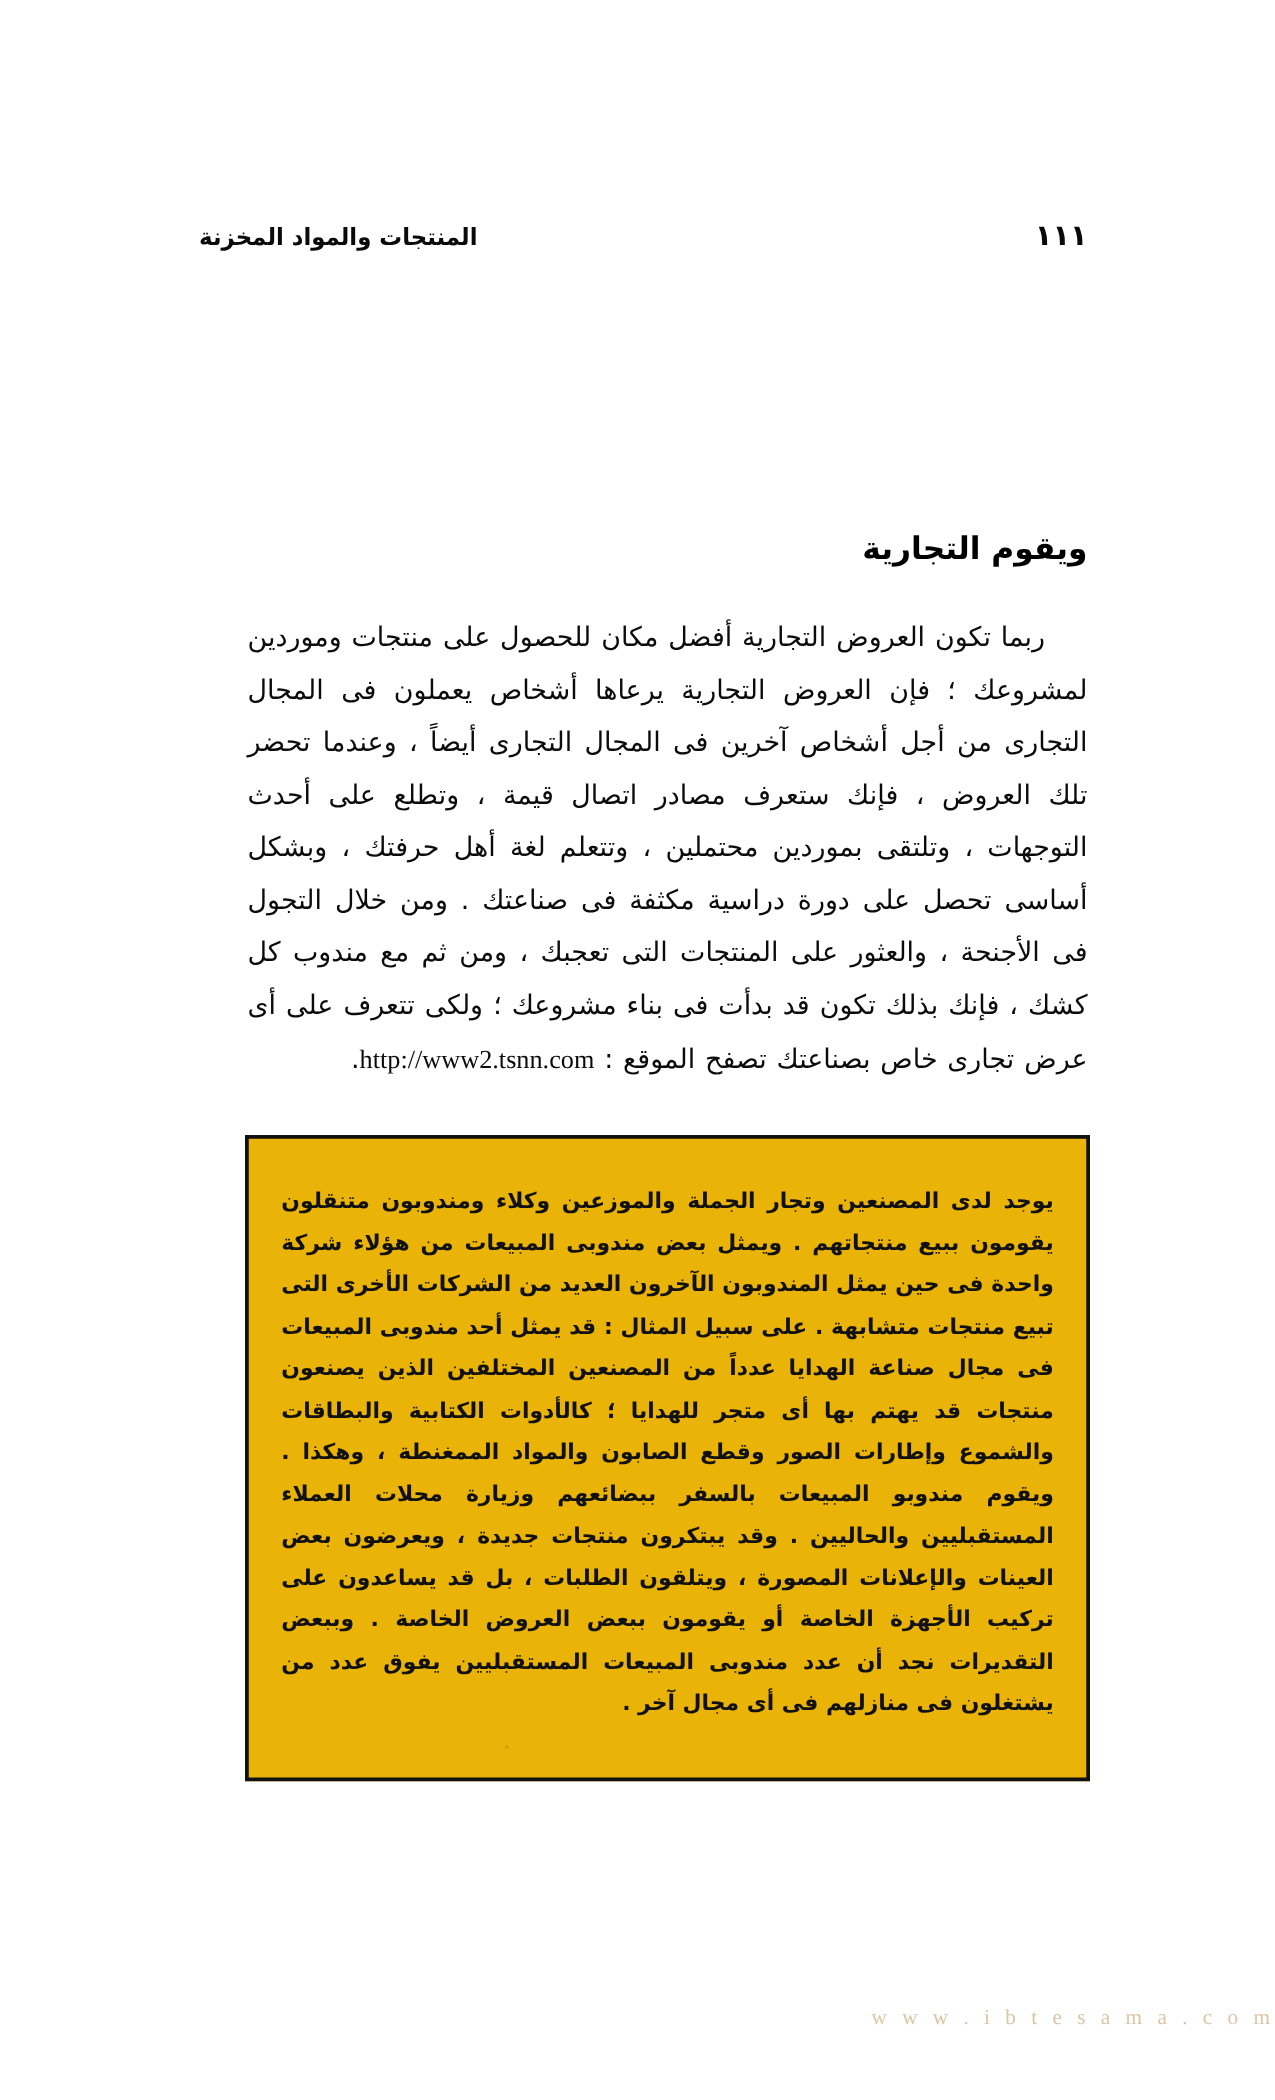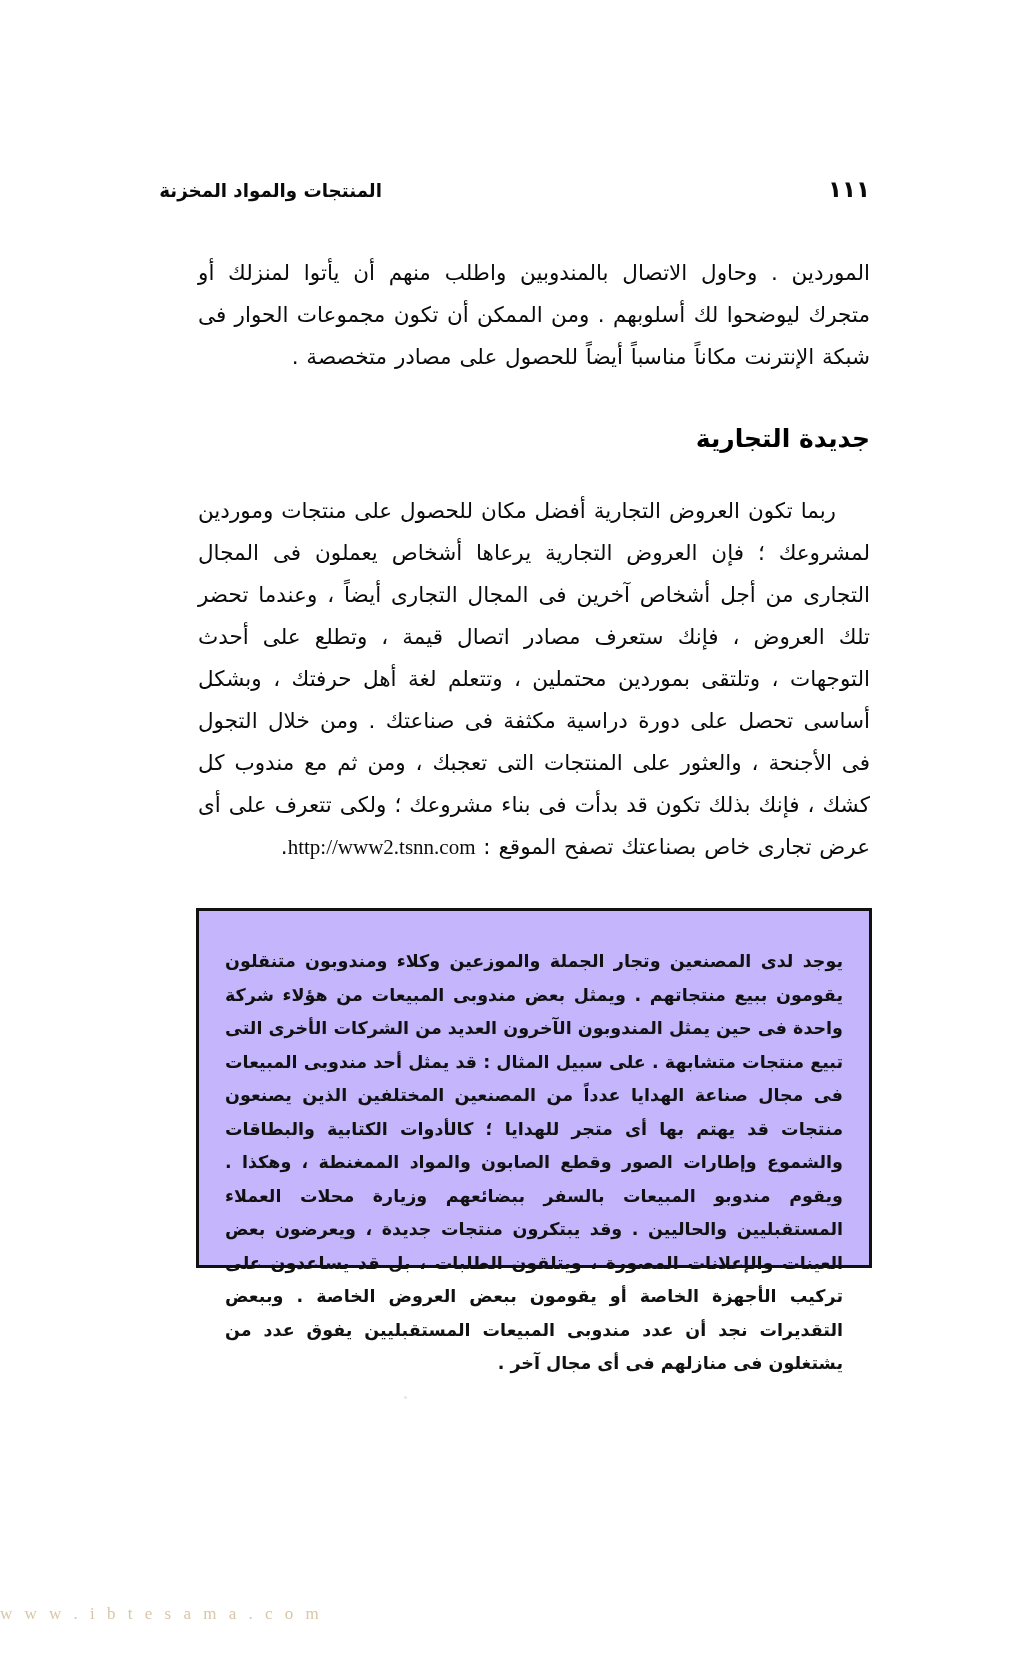--- a/index.html
+++ b/index.html
@@ -89,24 +89,24 @@
     color: #000000;
     letter-spacing: -0.3px;
   }
 
   
   .framed-box {
     position: absolute;
     top: 908px;
     right: 148px;
     width: 676px;
-    height: 360px;
+    height: 517px;
     box-sizing: border-box;
     border: 3px solid #111111;
-    background: #c4b5fd;
+    background: #eab308;
     padding: 34px 26px 20px 26px;
   }
   .framed-box-inner {
     font-size: 17.5px;
     line-height: 33.5px;
     font-weight: 700;
     text-align: justify;
     text-align-last: justify;
     color: #111111;
     letter-spacing: -0.2px;
@@ -115,21 +115,21 @@
     margin: 0;
     text-align-last: right;
   }
 
   
   .watermark {
     position: absolute;
     bottom: 56px;
     left: 0;
     right: 0;
-    text-align: left;
+    text-align: right;
     direction: ltr;
     font-size: 17px;
     letter-spacing: 4px;
     color: #d8c6a6;
     font-family: "Liberation Serif", serif;
     white-space: nowrap;
   }
 
   
   .ltr-run {
@@ -152,25 +152,22 @@
 </head>
 <body>
 
 <div class="page">
 
   <div class="running-head">
     <span class="folio">١١١</span>
     <span class="head-title">المنتجات والمواد المخزنة</span>
   </div>
 
-  <div class="body-block para-1">
-    <p class="last-line-right">الموردين . وحاول الاتصال بالمندوبين واطلب منهم أن يأتوا لمنزلك أو متجرك ليوضحوا لك أسلوبهم . ومن الممكن أن تكون مجموعات الحوار فى شبكة الإنترنت مكاناً مناسباً أيضاً للحصول على مصادر متخصصة .</p>
-  </div>
 
-  <div class="section-heading">جديدة التجارية</div>
+  <div class="section-heading">ويقوم التجارية</div>
 
   <div class="body-block para-2">
     <p class="has-indent last-line-right"><span>ربما تكون العروض التجارية أفضل مكان للحصول على منتجات وموردين لمشروعك ؛ فإن العروض التجارية يرعاها أشخاص يعملون فى المجال التجارى من أجل أشخاص آخرين فى المجال التجارى أيضاً ، وعندما تحضر تلك العروض ، فإنك ستعرف مصادر اتصال قيمة ، وتطلع على أحدث التوجهات ، وتلتقى بموردين محتملين ، وتتعلم لغة أهل حرفتك ، وبشكل أساسى تحصل على دورة دراسية مكثفة فى صناعتك . ومن خلال التجول فى الأجنحة ، والعثور على المنتجات التى تعجبك ، ومن ثم مع مندوب كل كشك ، فإنك بذلك تكون قد بدأت فى بناء مشروعك ؛ ولكى تتعرف على أى عرض تجارى خاص بصناعتك تصفح الموقع : </span><span class="ltr-run">http://www2.tsnn.com</span><span>.</span></p>
   </div>
 
   <div class="framed-box">
     <div class="framed-box-inner">
       <p>يوجد لدى المصنعين وتجار الجملة والموزعين وكلاء ومندوبون متنقلون يقومون ببيع منتجاتهم . ويمثل بعض مندوبى المبيعات من هؤلاء شركة واحدة فى حين يمثل المندوبون الآخرون العديد من الشركات الأخرى التى تبيع منتجات متشابهة . على سبيل المثال : قد يمثل أحد مندوبى المبيعات فى مجال صناعة الهدايا عدداً من المصنعين المختلفين الذين يصنعون منتجات قد يهتم بها أى متجر للهدايا ؛ كالأدوات الكتابية والبطاقات والشموع وإطارات الصور وقطع الصابون والمواد الممغنطة ، وهكذا . ويقوم مندوبو المبيعات بالسفر ببضائعهم وزيارة محلات العملاء المستقبليين والحاليين . وقد يبتكرون منتجات جديدة ، ويعرضون بعض العينات والإعلانات المصورة ، ويتلقون الطلبات ، بل قد يساعدون على تركيب الأجهزة الخاصة أو يقومون ببعض العروض الخاصة . وببعض التقديرات نجد أن عدد مندوبى المبيعات المستقبليين يفوق عدد من يشتغلون فى منازلهم فى أى مجال آخر .</p>
     </div>
   </div>

